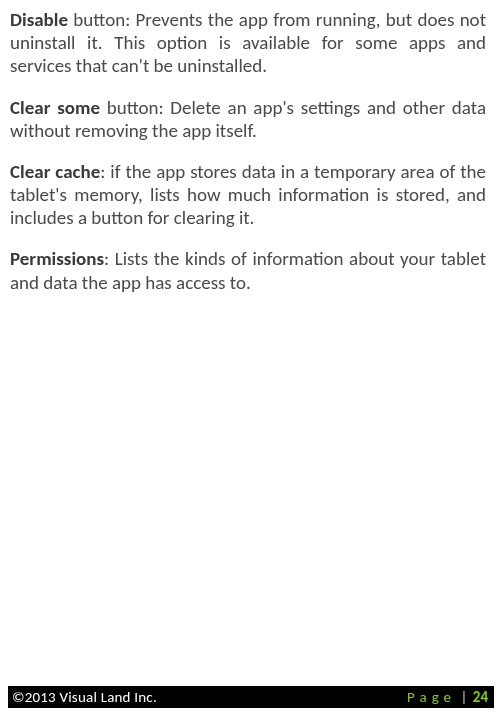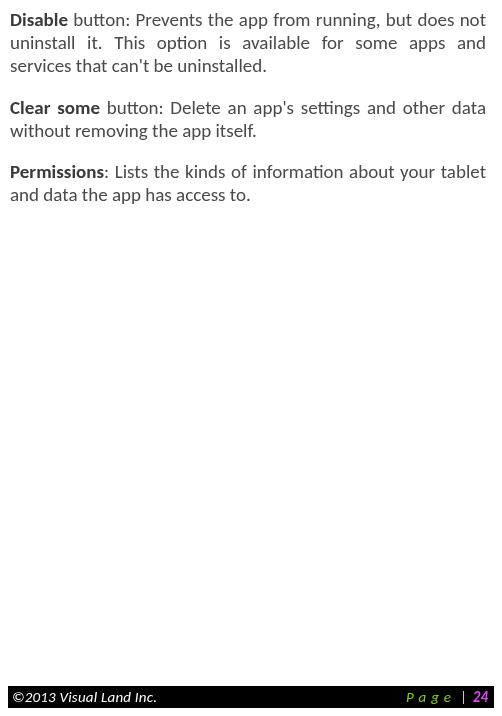--- a/index.html
+++ b/index.html
@@ -36,57 +36,59 @@
     position: absolute;
     left: 8px;
     right: 8px;
     bottom: 8px;
     height: 22px;
     background: #000000;
     color: #ffffff;
     font-size: 15px;
     box-sizing: border-box;
     padding: 2px 6px 0 4px;
-    font-style: italic;
   }
   .copyright {
     float: left;
     letter-spacing: 0.2px;
   }
   .page-block {
     float: right;
   }
   .page-label {
     color: #84cc16;
     letter-spacing: 5px;
   }
   .page-sep {
     color: #cfcfcf;
     margin: 0 2px 0 1px;
   }
   .page-num {
     font-weight: 700;
-    color: #d946ef;
+    color: #84cc16;
   }
 </style>
 </head>
 <body>
 
 <div class="page">
 
   <div class="content">
 
     <p class="para">
       <span class="bold-lead">Disable</span><span> button: Prevents the app from running, but does not uninstall it. This option is available for some apps and services that can't be uninstalled.</span>
     </p>
 
     <p class="para">
       <span class="bold-lead">Clear some</span><span> button: Delete an app's settings and other data without removing the app itself.</span>
     </p>
 
+    <p class="para">
+      <span class="bold-lead">Clear cache</span><span>: if the app stores data in a temporary area of the tablet's memory, lists how much information is stored, and includes a button for clearing it.</span>
+    </p>
 
 
     <p class="para">
       <span class="bold-lead">Permissions</span><span>: Lists the kinds of information about your tablet and data the app has access to.</span>
     </p>
 
   </div>
 
   <div class="footer">
     <span class="copyright">©2013 Visual Land Inc.</span>

